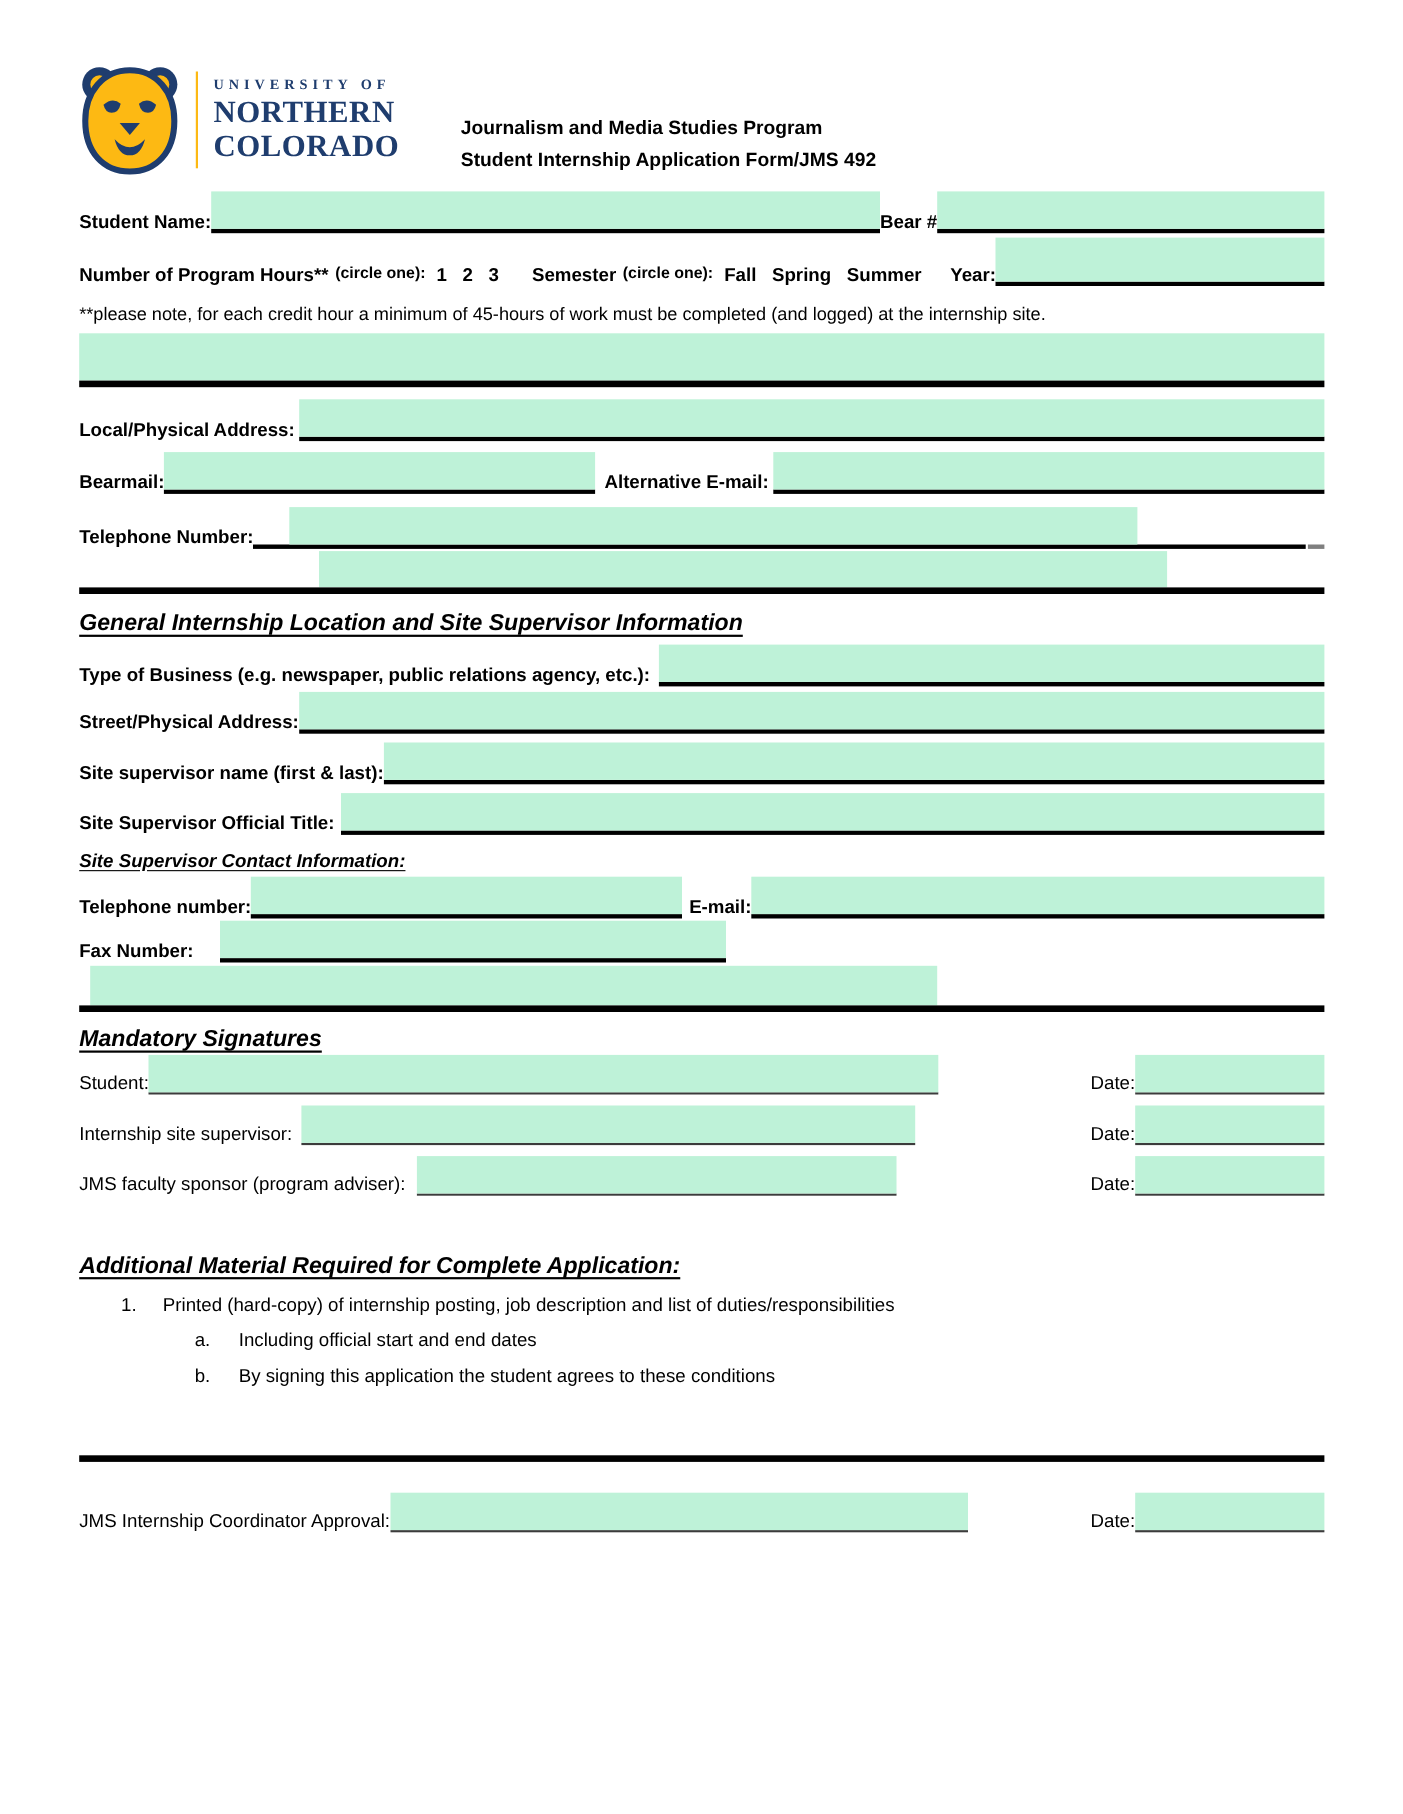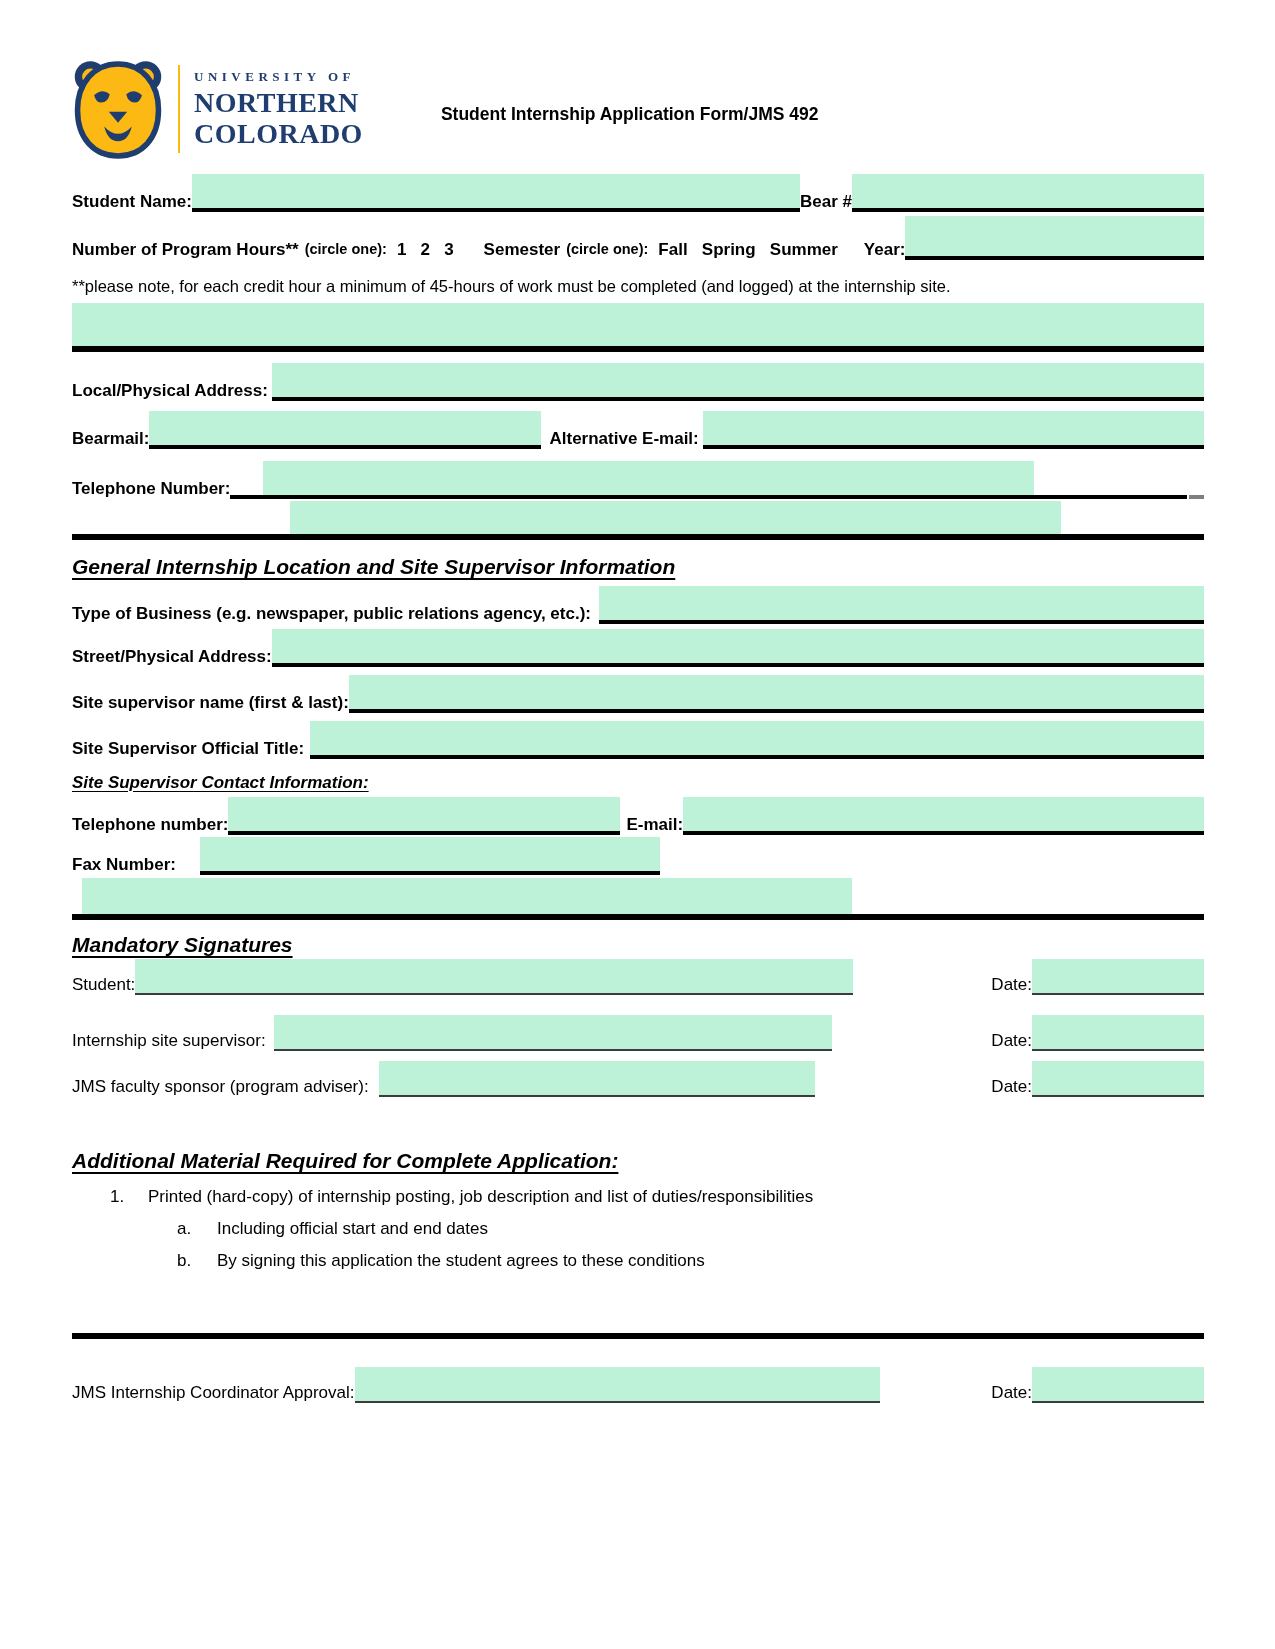--- a/index.html
+++ b/index.html
@@ -6,21 +6,21 @@
   html, body { background: #fff; }
   body {
     width: 1275px; height: 1649px;
     font-family: "Liberation Sans", sans-serif;
     color: #000;
     position: relative;
   }
   .page { padding: 58px 71px 0 72px; }
 
   
-  .hdr { display: flex; align-items: center; gap: 22px; }
+  .hdr { display: flex; align-items: flex-end; }
   .logo { display: flex; align-items: center; }
   .bear-svg { width: 92px; height: 102px; display: block; }
   .logo-div { width: 2px; height: 88px; background: #fdb913; margin: 0 14px 0 14px; }
   .wordmark { color: #1f3d6e; font-family: "Liberation Serif", serif; font-weight: bold; }
   .wm-top { font-size: 13px; letter-spacing: 4.5px; margin-bottom: 2px; }
   .wm-big { font-size: 28px; line-height: 31px; letter-spacing: 0.5px; }
   .titles { margin-left: 56px; margin-top: 10px; }
   .t1 { font-size: 17.5px; font-weight: bold; line-height: 29px; }
 
   
@@ -70,20 +70,21 @@
         <path d="M35 74 q15 16 30 0 q-4 16 -15 16 q-11 0 -15 -16 z" fill="#1f3d6e"></path>
       </svg>
       <div class="logo-div"></div>
       <div class="wordmark">
         <div class="wm-top">UNIVERSITY OF</div>
         <div class="wm-big">NORTHERN</div>
         <div class="wm-big">COLORADO</div>
       </div>
     </div>
     <div class="titles">
+      <div class="t1">Journalism and Media Studies Program</div>
       <div class="t1">Student Internship Application Form/JMS 492</div>
     </div>
   </header>
 
   <div class="row" style="margin-top:14px">
     <span class="lbl">Student Name:</span>
     <span class="blank grow">
         <span class="hl"></span>
       </span>
     <span class="lbl">Bear #</span>
@@ -201,21 +202,21 @@
     <span class="lbl reg">Student:</span>
     <span class="blank thin" style="width:718px">
         <span class="hl"></span>
       </span>
     <span class="lbl reg" style="margin-left:auto">Date:</span>
     <span class="blank thin" style="width:172px">
         <span class="hl"></span>
       </span>
   </div>
 
-  <div class="row" style="margin-top:20px">
+  <div class="row" style="margin-top:10px">
     <span class="lbl reg">Internship site supervisor:</span>
     <span class="blank thin" style="width:558px;margin-left:8px">
         <span class="hl"></span>
       </span>
     <span class="lbl reg" style="margin-left:auto">Date:</span>
     <span class="blank thin" style="width:172px">
         <span class="hl"></span>
       </span>
   </div>
 

